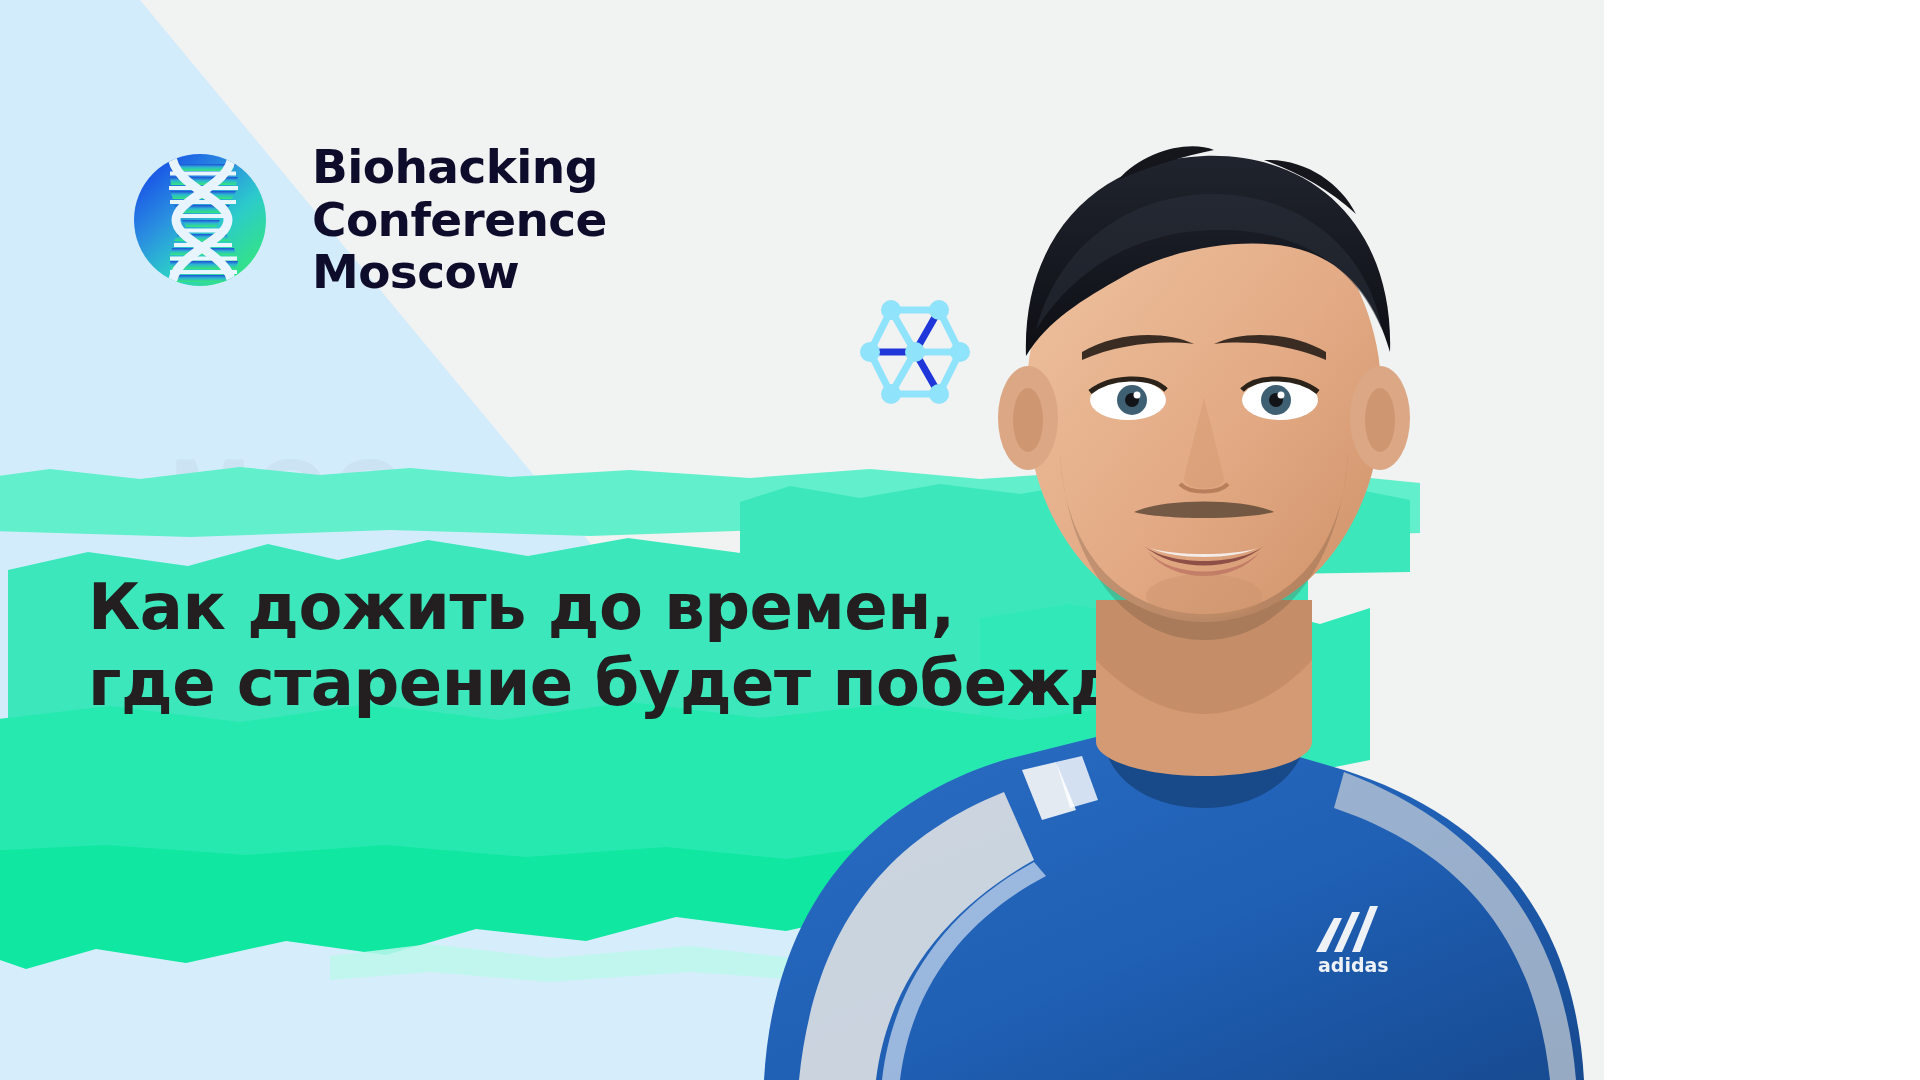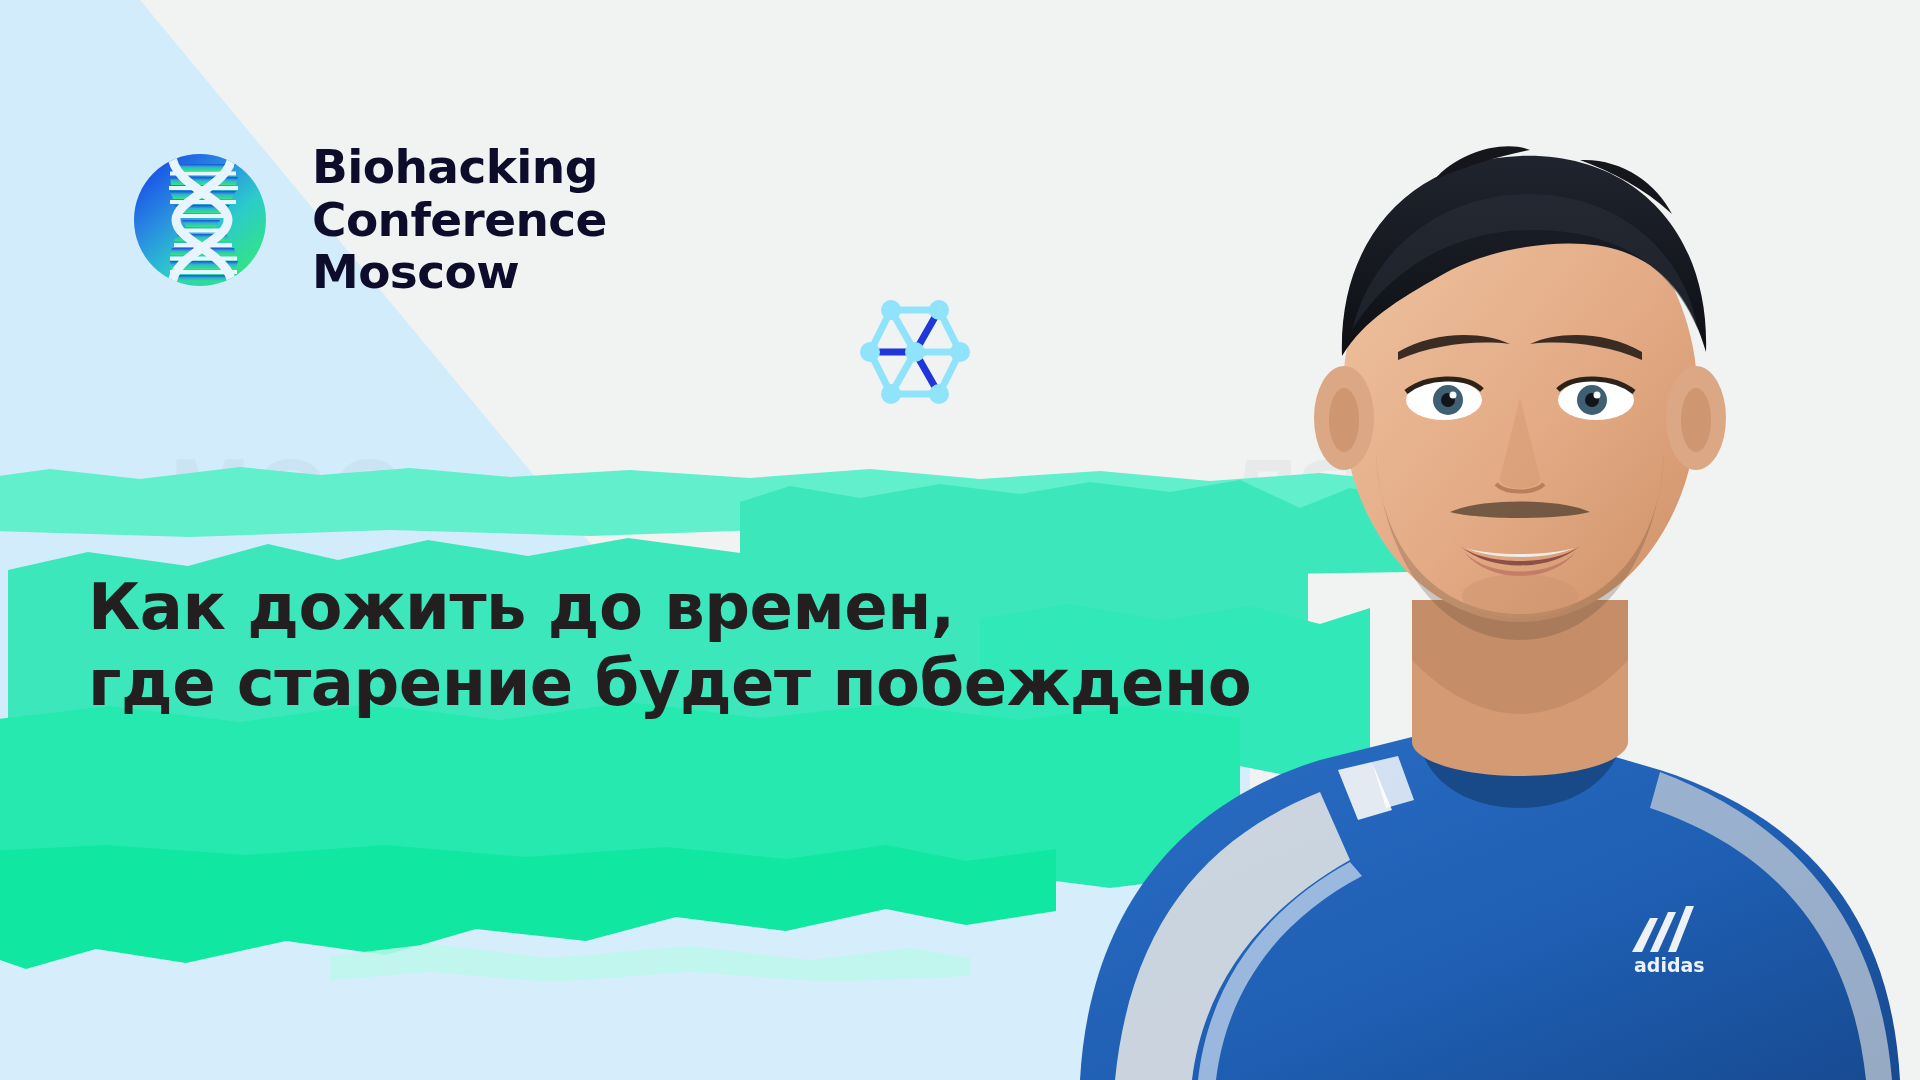--- a/index.html
+++ b/index.html
@@ -6,21 +6,21 @@
     margin: 0;
     padding: 0;
     width: 1920px;
     height: 1080px;
     overflow: hidden;
     font-family: "Liberation Sans", sans-serif;
   }
 
   #stage {
     position: relative;
-    width: 1920px;
+    width: 1604px;
     height: 1080px;
     background: #f1f2f2;
     overflow: hidden;
   }
 
   
   .bg-layer { position: absolute; inset: 0; }
 
   .bg-blue-diag {
     position: absolute;

